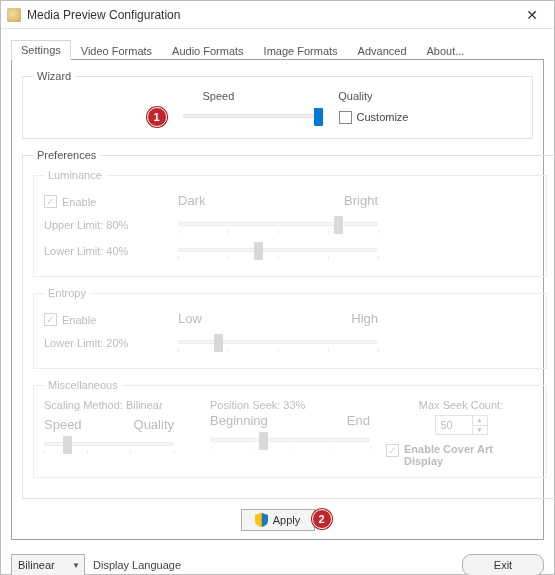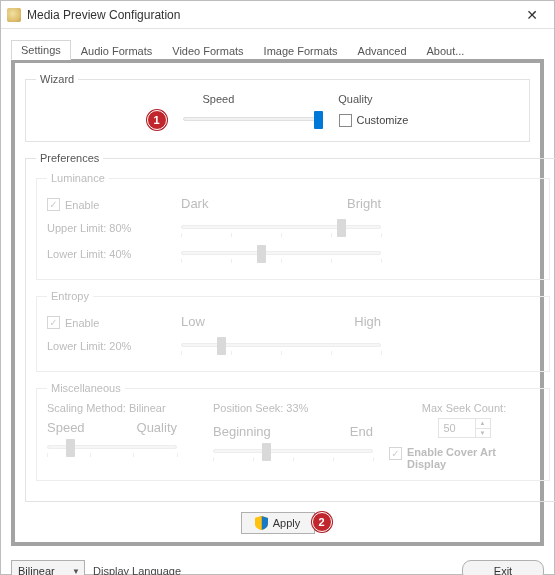--- a/index.html
+++ b/index.html
@@ -59,21 +59,21 @@
     cursor: pointer;
     position: relative;
     top: 1px;
   }
   .tab.active {
     border-color: #d6d6d6;
     border-bottom: 1px solid #fff;
     z-index: 2;
   }
   .tab-panel {
-    border: 4px solid #a3a3a3;
+    border: 1px solid #a3a3a3;
     flex: 1;
     padding: 10px 10px 8px 10px;
     position: relative;
   }
   fieldset {
     border: 1px solid #e2e2e2;
     margin: 0 0 10px 0;
     padding: 8px 10px 10px 10px;
     position: relative;
   }
@@ -261,22 +261,22 @@
     <span class="app-icon"></span>
     <span class="title">Media Preview Configuration</span>
     <div class="close">
       <span>✕</span>
     </div>
   </div>
 
   <div class="content">
     <div class="tab-strip">
       <div class="tab active"><span>Settings</span></div>
+      <div class="tab"><span>Video Formats</span></div>
       <div class="tab"><span>Audio Formats</span></div>
-      <div class="tab"><span>Video Formats</span></div>
       <div class="tab"><span>Image Formats</span></div>
       <div class="tab"><span>Advanced</span></div>
       <div class="tab"><span>About...</span></div>
     </div>
 
     <div class="tab-panel">
 
       <fieldset>
         <legend>Wizard</legend>
         <div class="wizard-labels" style="position:relative; left:10px;">
@@ -400,21 +400,21 @@
                     <span style="left:0%"></span>
                     <span style="left:33%"></span>
                     <span style="left:66%"></span>
                     <span style="left:100%"></span>
                   </div>
                 <div class="thumb" style="left:calc(18% - 4px);"></div>
               </div>
             </div>
             <div>
               <div class="slabel">Position Seek: 33%</div>
-              <div class="slider-labels" style="width:160px;margin-top:10px;">
+              <div class="slider-labels" style="width:160px;margin-top:2px;">
                 <span>Beginning</span>
                 <span>End</span>
               </div>
               <div class="slider dim" style="width:160px;">
                 <div class="track"></div>
                 <div class="ticks">
                     <span style="left:0%"></span>
                     <span style="left:25%"></span>
                     <span style="left:50%"></span>
                     <span style="left:75%"></span>

